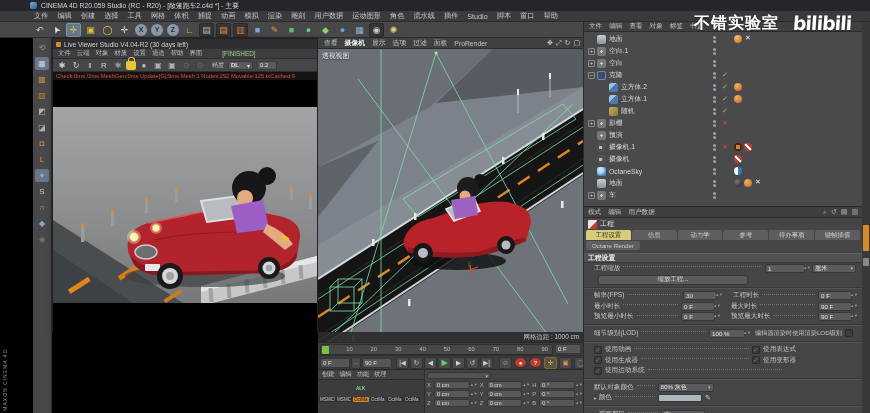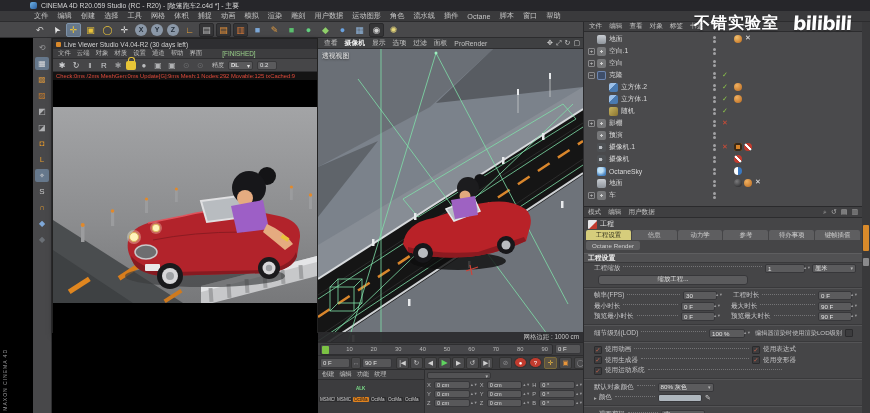--- a/index.html
+++ b/index.html
@@ -180,21 +180,21 @@
     <span>捕捉</span>
     <span>动画</span>
     <span>模拟</span>
     <span>渲染</span>
     <span>雕刻</span>
     <span>用户数据</span>
     <span>运动图形</span>
     <span>角色</span>
     <span>流水线</span>
     <span>插件</span>
-    <span>Octane</span>
+    <span>Studio</span>
     <span>脚本</span>
     <span>窗口</span>
     <span>帮助</span>
   </div>
 
 <div class="abs toolbar">
 
 <span class="tbtn" style="color: rgb(208, 208, 208);">↶</span>
     <span class="tbtn rotsel" style="color: rgb(228, 228, 228);">➤</span>
     <span class="tbtn active" style="color: rgb(232, 194, 58);">✛</span>

